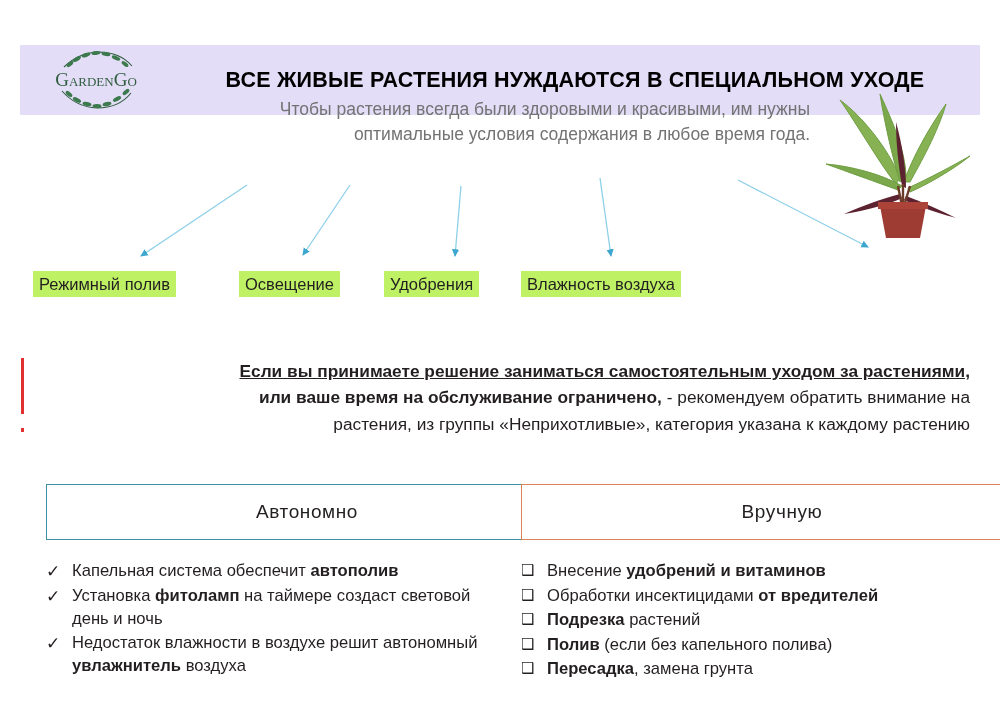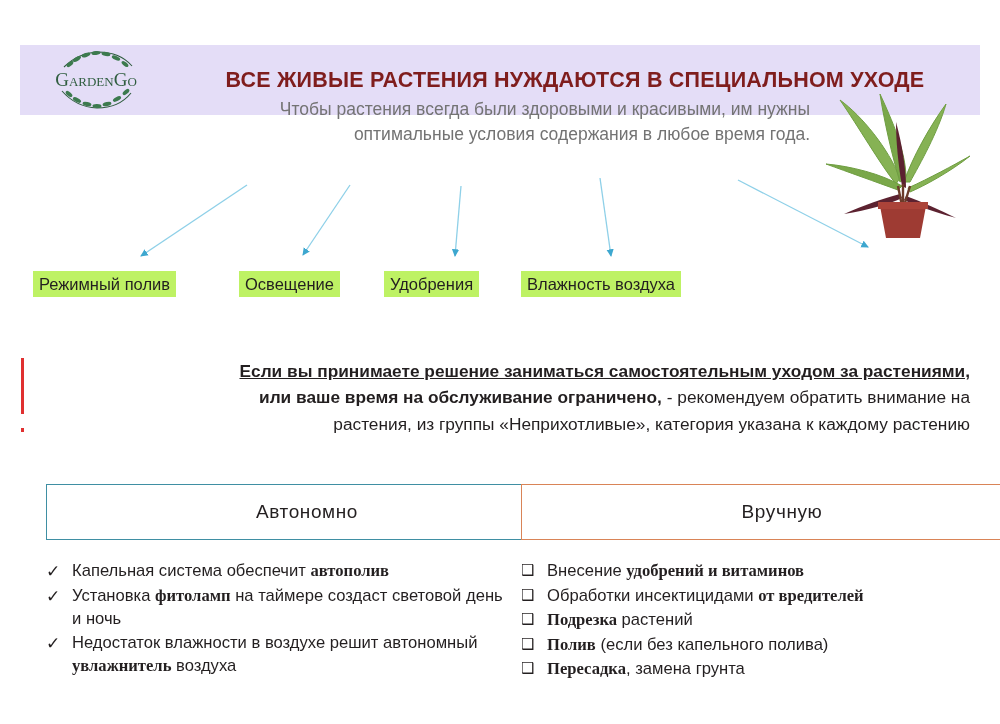--- a/index.html
+++ b/index.html
@@ -42,21 +42,21 @@
     top: 0;
     width: 810px;
     height: 70px;
     display: flex;
     align-items: center;
     justify-content: center;
     text-align: center;
     font-size: 21.5px;
     font-weight: bold;
     letter-spacing: .2px;
-    color: #7f1d1d;
+    color: #000000;
   }
 
   
   .intro {
     position: absolute;
     left: 150px;
     top: 97px;
     width: 660px;
     text-align: right;
     font-size: 17.5px;
@@ -181,21 +181,21 @@
   .li .mark {
     flex: 0 0 auto;
     width: 26px;
     text-align: left;
     font-size: 16px;
     line-height: 1.36;
   }
   .list-auto .mark { font-size: 17px; }
   .list-manual .mark { font-size: 15px; }
   .li .txt { flex: 1 1 auto; }
-  .li b { font-weight: bold; font-family: Liberation Serif, serif; }
+  .li b { font-weight: bold; }
 </style>
 </head>
 <body>
 
 <div class="header-band">
   <div class="logo-wrap">
     <svg width="128" height="66" viewBox="0 0 128 66">
       <g stroke="#2f5d3f" stroke-width="1.1" fill="none">
         <path d="M32 20 Q46 6 66 5 Q88 5 100 19"></path>
         <path d="M30 44 Q44 60 65 61 Q87 61 99 46"></path>

